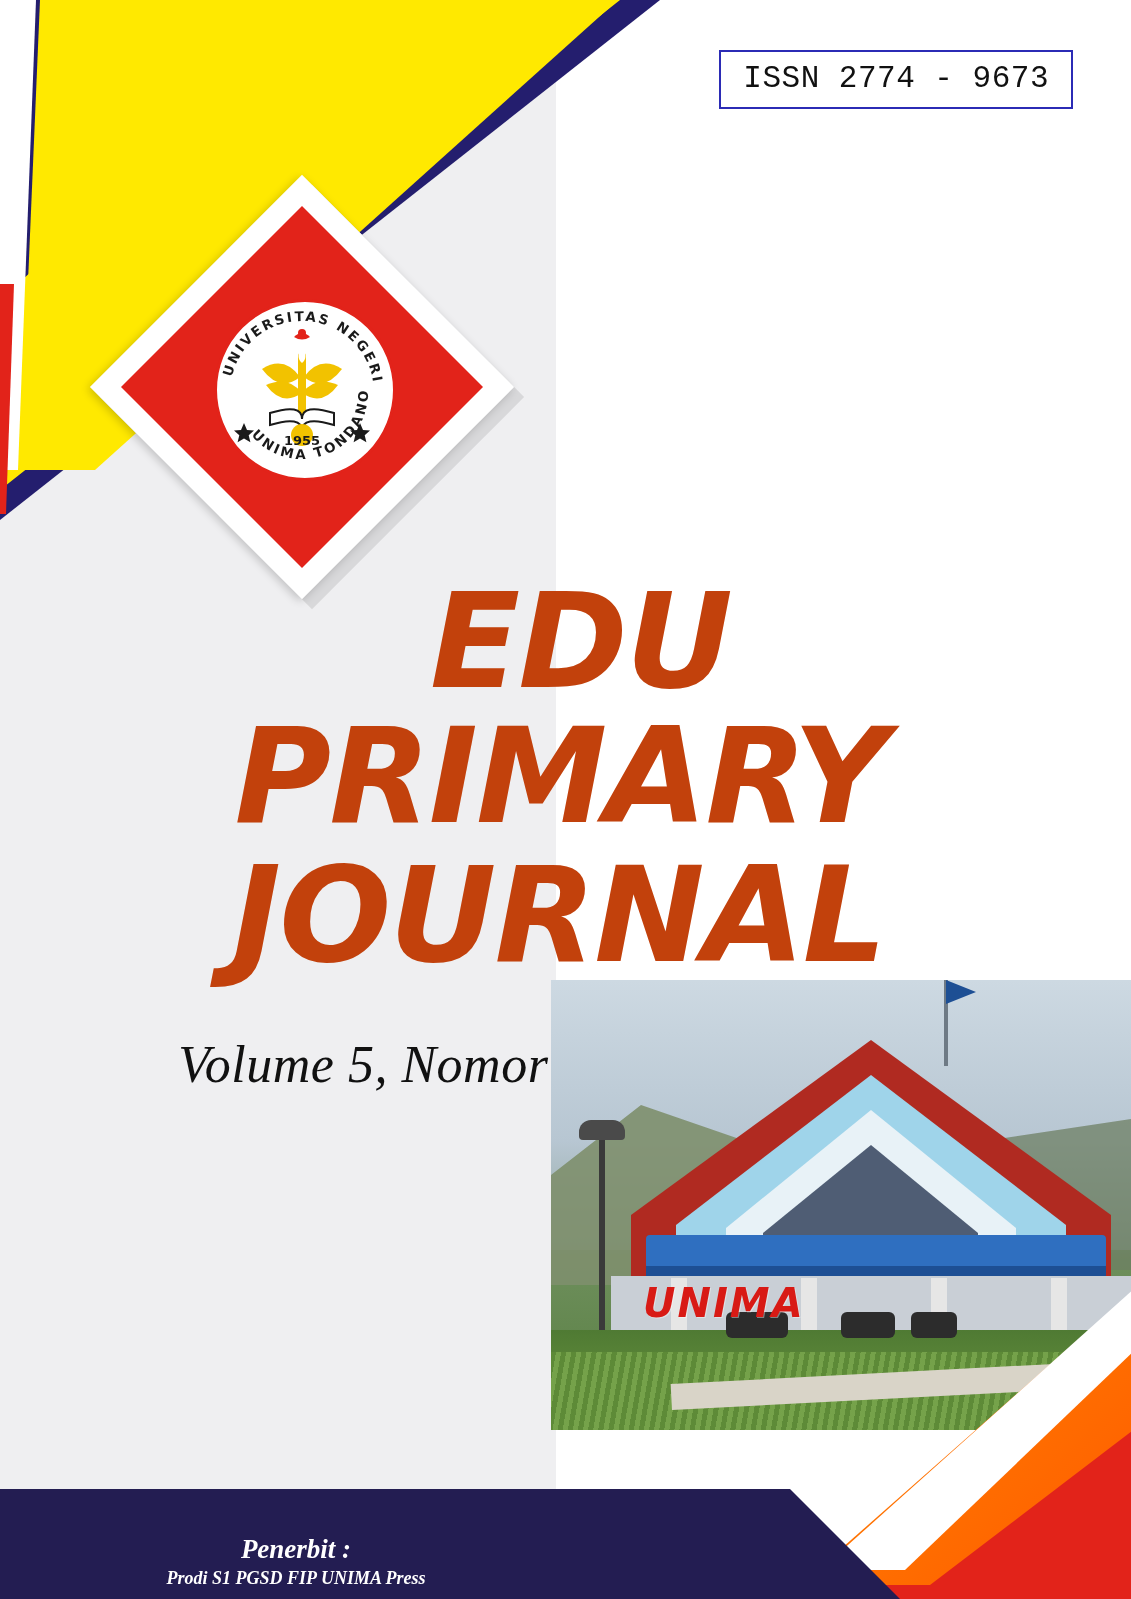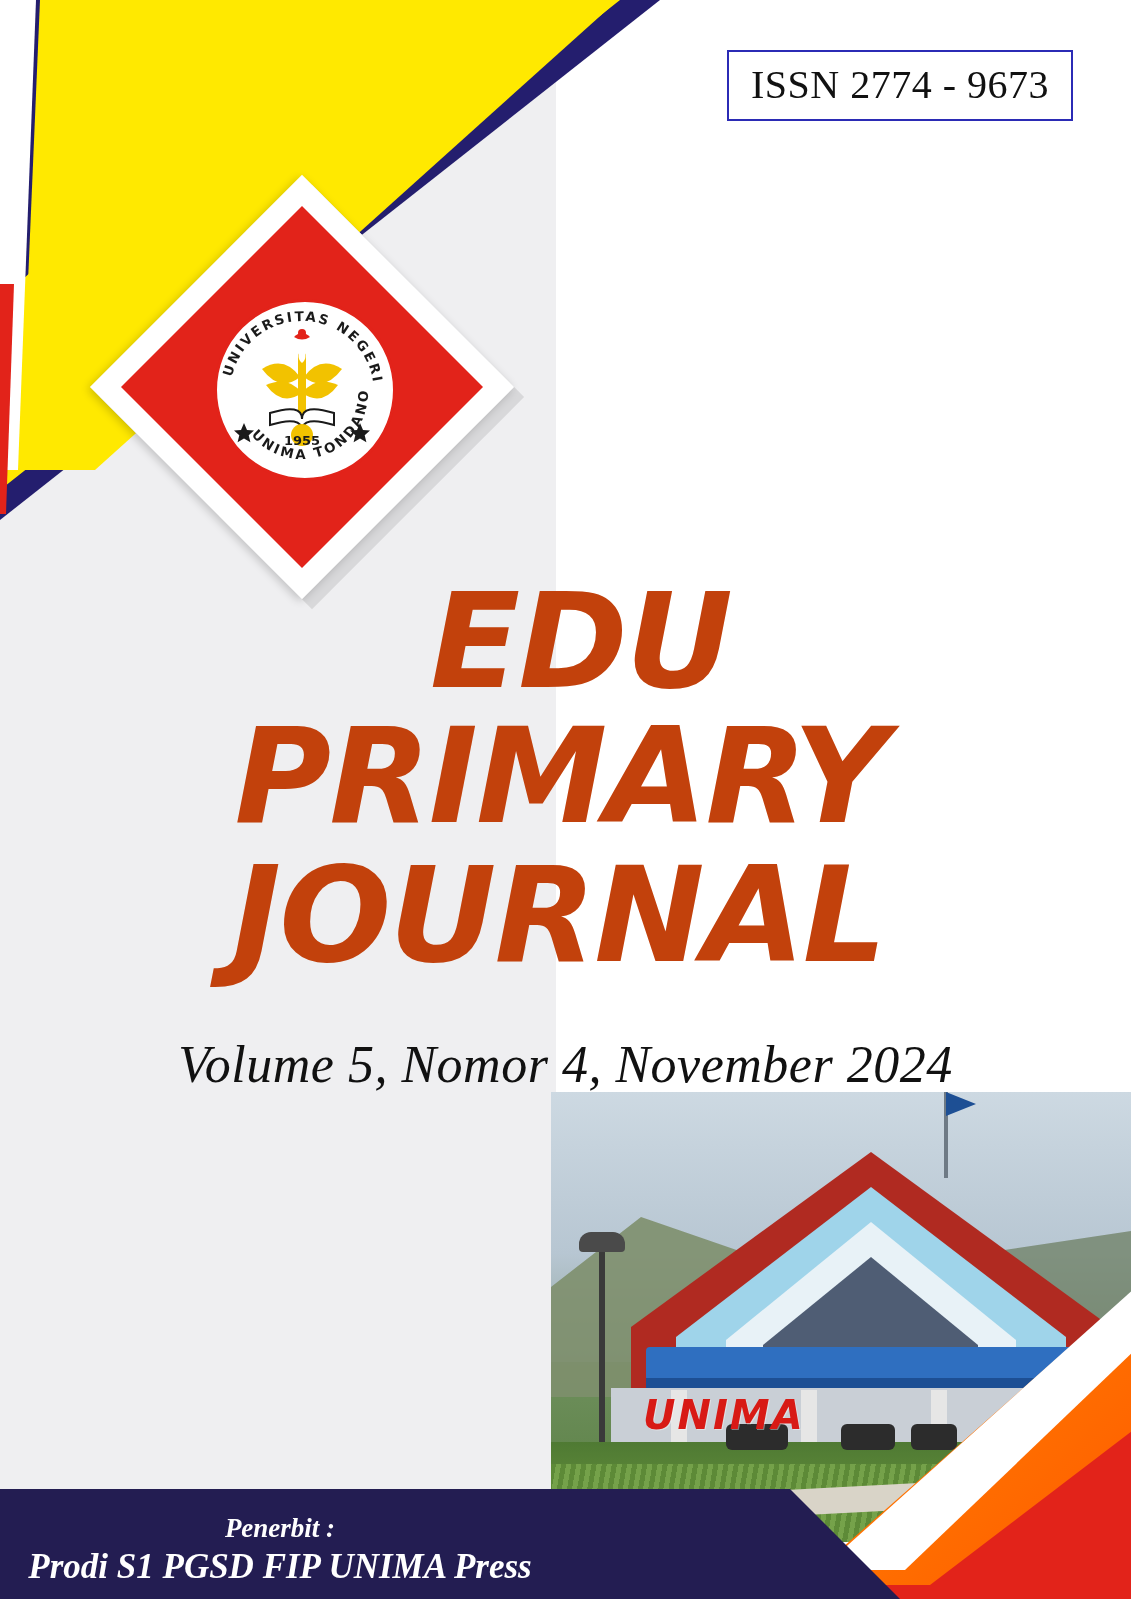--- a/index.html
+++ b/index.html
@@ -147,21 +147,21 @@
     font-family: "Liberation Serif", serif;
     font-style: italic;
     font-size: 52px;
     color: #111111;
     letter-spacing: .5px;
   }
 
   
   .photo {
     position: absolute;
-    left: 551px; top: 1092px;
+    left: 551px; top: 980px;
     width: 580px; height: 450px;
     overflow: hidden;
     background: linear-gradient(#b9cede 0%, #9ab2c6 42%, #6e8f5c 62%, #567d3f 100%);
   }
   .ph-sky {
     position: absolute; left: 0; top: 0; width: 580px; height: 270px;
     background: linear-gradient(#cdd9e2 0%, #b7c6d2 60%, #8fa59b 100%);
   }
   .ph-hill {
     position: absolute; left: 0; top: 115px; width: 300px; height: 190px;
@@ -283,45 +283,46 @@
 
   
   .issn-box {
     position: absolute;
     right: 58px; top: 50px;
     border: 2px solid #2b2bb5;
     padding: 9px 22px 11px 22px;
     background: #ffffff;
   }
   .issn-text {
-    font-family: Liberation Serif, serif;
-    font-size: 40px;
+    font-family: Liberation Mono, monospace;
+    font-size: 31px;
     color: #111111;
     letter-spacing: .5px;
     white-space: nowrap;
   }
   .footer-bar-clip {
     position: absolute;
     left: 0; bottom: 0;
     width: 1131px; height: 110px;
     background: #231d52;
     clip-path: polygon(0 0, 790px 0, 900px 110px, 0 110px);
   }
   .footer-text {
     position: absolute;
     left: 0; bottom: 10px;
     width: 560px;
     text-align: center;
     color: #ffffff;
     font-family: "Liberation Serif", serif;
     font-weight: bold;
     font-style: italic;
+    padding-left: 16px;
   }
   .footer-line-1 { font-size: 27px; line-height: 1.25; }
-  .footer-line-2 { font-size: 35px; line-height: 1.25; }
+  .footer-line-2 { font-size: 18px; line-height: 1.25; }
 </style>
 </head>
 <body>
 
 <div class="cover">
 
   <div class="bg-left"></div>
   <div class="bg-right"></div>
 
   <div class="corner-navy"></div>

